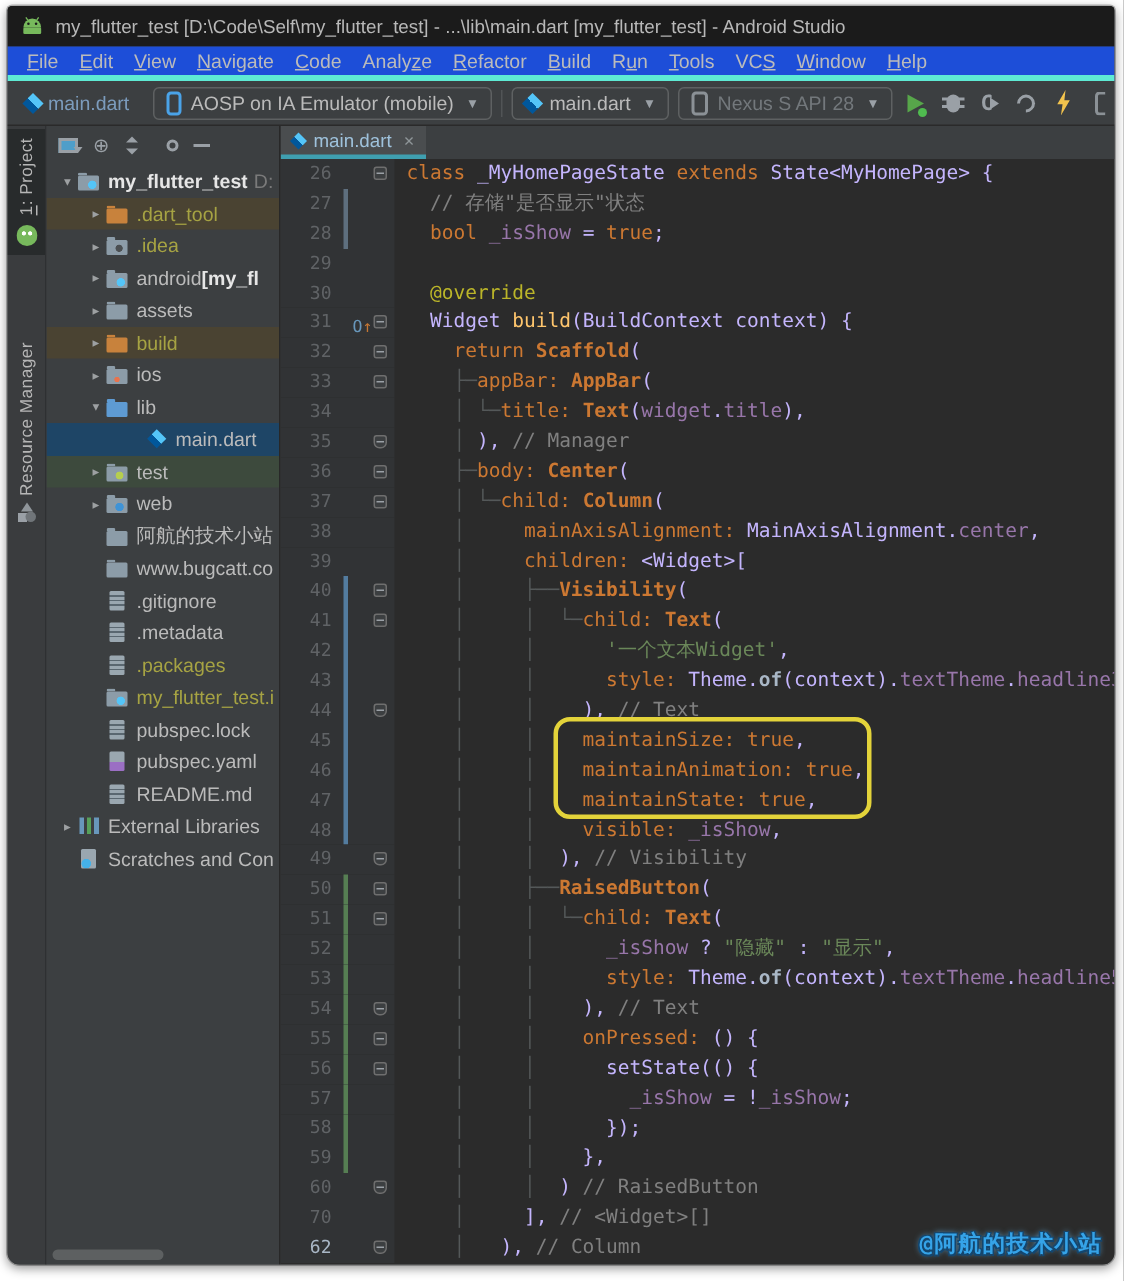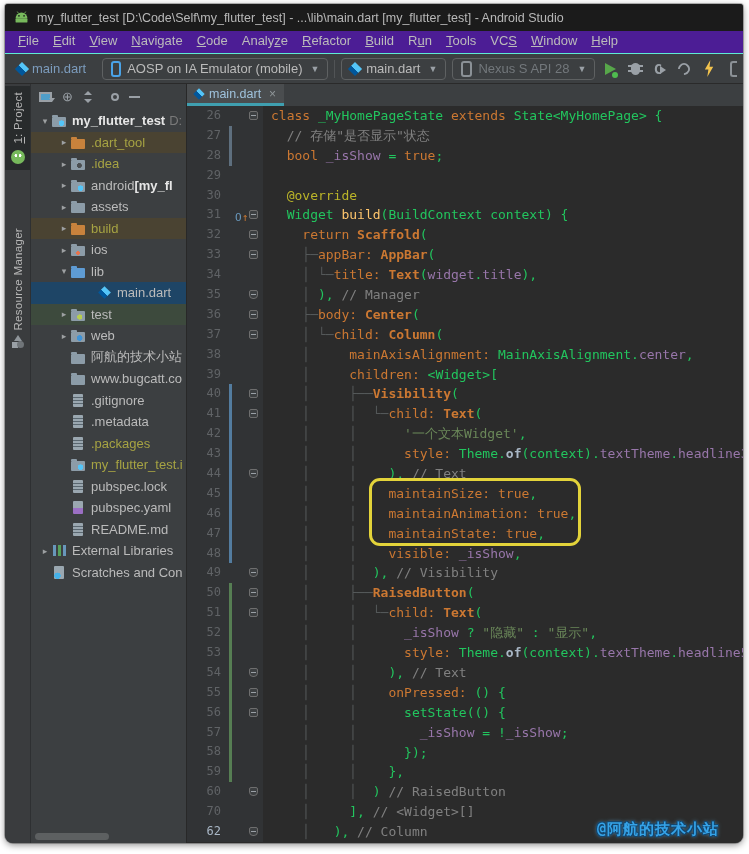--- a/index.html
+++ b/index.html
@@ -5,21 +5,21 @@
   *{margin:0;padding:0;box-sizing:border-box}
   html,body{width:749px;height:854px;background:#fff;font-family:"Liberation Sans",sans-serif;overflow:hidden}
   body{padding:4px 6px 11px 5px}
   .win{width:738px;height:839px;background:#3C3F41;border-radius:3px 3px 8px 8px;overflow:hidden;
        box-shadow:0 2px 7px rgba(0,0,0,.45),0 0 0 1px #bfbfbf;display:flex;flex-direction:column}
   
   .titlebar{height:27px;background:#1b1b1b;display:flex;align-items:center;padding:0 8px;flex:none}
   .titlebar .ttl{color:#b8b8b8;font-size:12.5px;margin-left:7px;white-space:nowrap}
   .droid{width:17px;height:15px;flex:none}
   
-  .menubar{height:23px;background:#4c1d95;border-bottom:1px solid #5eead4;display:flex;align-items:flex-start;padding-left:6px;flex:none}
+  .menubar{height:23px;background:#1d4ed8;border-bottom:4px solid #5eead4;display:flex;align-items:center;padding-left:6px;flex:none}
   .mi{color:#bbbbbb;font-size:13px;padding:2px 7px;cursor:default;white-space:nowrap}
   .mi u{text-decoration:underline}
   
   .toolbar{height:30px;background:#3C3F41;border-bottom:1px solid #2a2a2a;display:flex;align-items:center;padding:0 6px;flex:none;gap:6px}
   .crumb{display:flex;align-items:center;gap:5px;color:#7c9cbd;font-size:13px;padding:0 6px}
   .dd{height:22px;border:1px solid #5e6162;border-radius:4px;display:flex;align-items:center;gap:6px;
       padding:0 8px;color:#bbbbbb;font-size:13px;white-space:nowrap}
   .dd .car{color:#9aa0a6;font-size:9px;margin-left:2px}
   .dd.dis{color:#73787c}
   .tsep{width:1px;height:18px;background:#515456}
@@ -114,25 +114,25 @@
   .gut .num{width:34px;text-align:right;color:#606366;font-size:12px;flex:none}
   .gut .num.cur{color:#a9b7c6}
   .gut .bar{position:absolute;left:42px;top:0;width:3px;height:100%}
   .bar.mod{background:#537C9F}.bar.mod2{background:#5e6f7e}.bar.add{background:#567E53}
   .gut .ovr{position:absolute;left:48px;top:3px;font-size:11px;color:#6897BB}
   .gut .ovr b{color:#C57633;font-weight:normal}
   .gut .fold{position:absolute;left:62px;top:5px;width:9px;height:9px;border:1px solid #6e6e6e;border-radius:2px;background:#3c3f41}
   .gut .fold::after{content:"";position:absolute;left:1px;top:3px;width:5px;height:1px;background:#9aa0a6}
   .gut .fold.close{border-radius:2px 2px 4px 4px}
   .code{padding-left:8px;color:#A9B7C6}
-  .sg-g{color:#545859}.sg-k{color:#CC7832}.sg-c{color:#CC7832;font-weight:bold}.sg-p{color:#22c55e}
+  .sg-g{color:#545859}.sg-k{color:#CC7832}.sg-c{color:#CC7832;font-weight:bold}.sg-p{color:#c4b5fd}
   .sg-f{color:#9876AA}.sg-s{color:#6A8759}.sg-m{color:#808080}.sg-a{color:#BBB529}
   .sg-fn{color:#FFC66D}.sg-it{color:#A9B7C6;font-weight:bold}
   .hibox{position:absolute;left:182px;top:372px;width:212px;height:68px;border:3px solid #E3D33A;border-radius:11px;pointer-events:none}
-  .wmark{position:absolute;right:24px;bottom:4px;font-size:15px;font-weight:bold;color:#35A3E8;letter-spacing:1px;
+  .wmark{position:absolute;right:8px;bottom:4px;font-size:15px;font-weight:bold;color:#35A3E8;letter-spacing:1px;
     text-shadow:-1px -1px 0 #14466e,1px -1px 0 #14466e,-1px 1px 0 #14466e,1px 1px 0 #14466e,0 0 4px #6fc6ff}
 </style>
 </head>
 <body>
 
 <div class="win">
 
   <div class="titlebar">
     <svg class="droid" viewBox="0 0 20 16">
       <path d="M3 9 a7 7 0 0 1 14 0 z" fill="#77B95C"></path>

